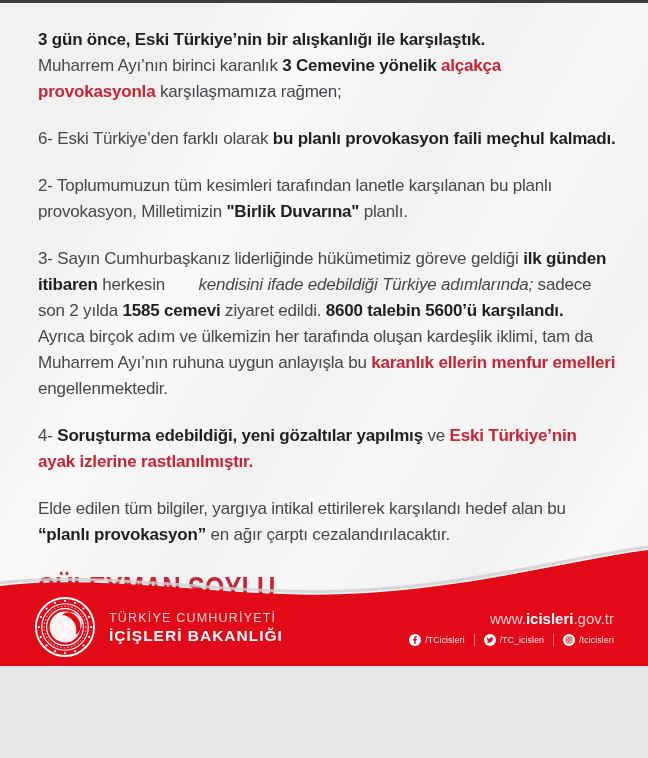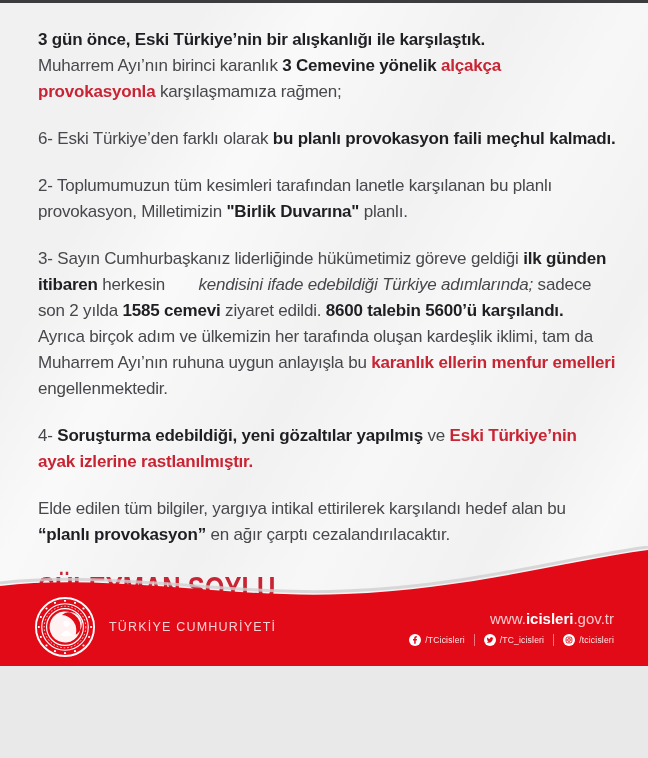--- a/index.html
+++ b/index.html
@@ -117,20 +117,21 @@
             </g>
           <circle cx="32" cy="32" r="24" fill="none" stroke="#ffffff" stroke-width="1.2"></circle>
           <circle cx="32" cy="32" r="21.5" fill="none" stroke="#ffffff" stroke-width="1" stroke-dasharray="1.6 2.1" opacity="0.85"></circle>
           <circle cx="32" cy="32" r="19" fill="none" stroke="#ffffff" stroke-width="1.2"></circle>
           <path d="M32,16 a16,16 0 1,0 0.001,0 Z M36.5,20 a12.5,12.5 0 1,1 -0.001,24.9 a16,16 0 0,0 0.001,-24.9 Z" fill="#ffffff" fill-rule="evenodd" opacity="0.95" transform="rotate(-35 32 32)"></path>
           <circle cx="33.5" cy="28.5" r="3.2" fill="#ffffff"></circle>
           <path d="M27.5,40 q6,-8 12,0 q-6,3.5 -12,0 Z" fill="#ffffff"></path>
         </svg>
         <div class="brand-text">
           <div class="brand-line1">TÜRKİYE CUMHURİYETİ</div>
+          <div class="brand-line2">İÇİŞLERİ BAKANLIĞI</div>
         </div>
       </div>
 
       <div class="links">
         <div class="website"><span>www.</span><span class="wb">icisleri</span><span>.gov.tr</span></div>
         <div class="socials">
 
           <div class="social">
             <span class="sicon">
               <svg width="12" height="12" viewBox="0 0 12 12">

